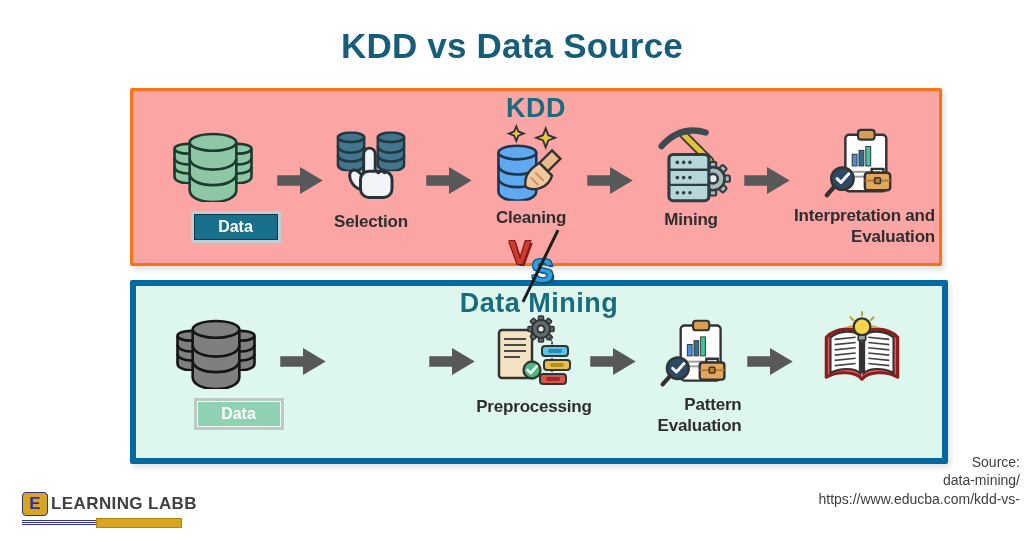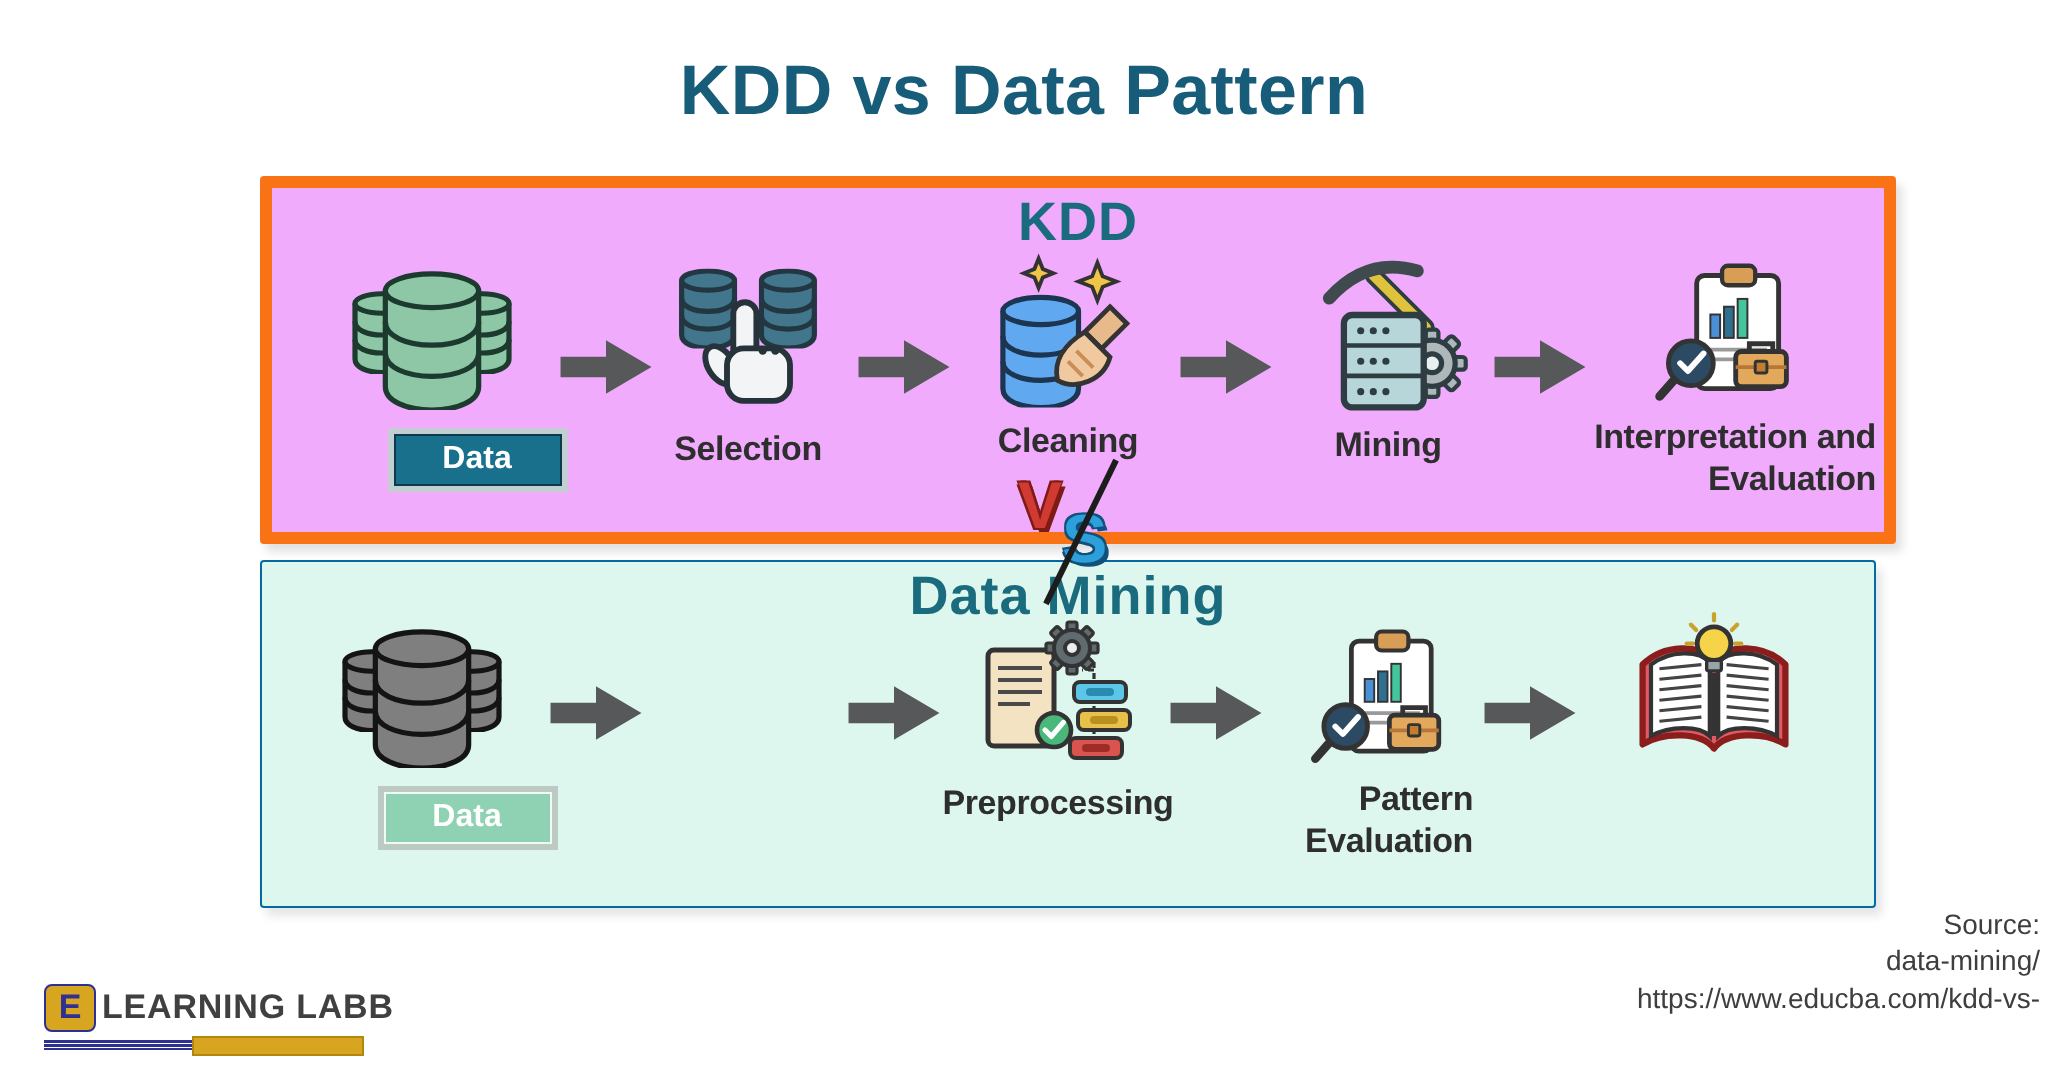--- a/index.html
+++ b/index.html
@@ -5,22 +5,22 @@
   html,body{margin:0;padding:0;background:#ffffff;}
   .canvas{
     position:relative;width:1024px;height:538px;background:#ffffff;
     font-family:"Liberation Sans",sans-serif;overflow:hidden;
   }
   .title{
     position:absolute;top:26px;left:0;right:0;margin:0;text-align:center;
     font-size:35px;font-weight:800;color:#175d7a;letter-spacing:0.2px;
   }
   .box{position:absolute;left:130px;width:806px;height:172px;border-radius:2px;}
-  .kdd-box{top:88px;background:#f0abfc;border:6px solid #f97316;box-shadow:3px 4px 5px rgba(0,0,0,.12);}
-  .dm-box{top:280px;background:#ddf7ee;border:1px solid #0369a1;box-shadow:3px 4px 5px rgba(0,0,0,.10);}
+  .kdd-box{top:88px;background:#fca5a5;border:3px solid #f97316;box-shadow:3px 4px 5px rgba(0,0,0,.12);}
+  .dm-box{top:280px;background:#ddf7ee;border:6px solid #0369a1;box-shadow:3px 4px 5px rgba(0,0,0,.10);}
   .box-heading{
     position:absolute;top:2px;left:0;right:0;margin:0;text-align:center;
     font-size:27px;font-weight:800;color:#1a6b7d;letter-spacing:0.5px;
   }
   .step{position:absolute;width:160px;display:flex;flex-direction:column;align-items:center;}
   .icon{display:block;width:84px;height:84px;}
   .step-label{
     margin-top:3px;font-size:17px;font-weight:700;color:#2e2e2e;
     text-align:right;line-height:1.22;letter-spacing:-0.2px;
   }
@@ -241,21 +241,21 @@
         <line x1="53" y1="16" x2="50" y2="16"></line>
       </g>
       <circle cx="40" cy="16" r="8" fill="#f5d44a" stroke="#333333" stroke-width="2.3"></circle>
       <rect x="36.5" y="24" width="7" height="5" rx="1" fill="#9aa4a8" stroke="#333333" stroke-width="1.6"></rect>
     </symbol>
   </defs>
 </svg>
 
 <div class="canvas">
 
-  <h1 class="title">KDD vs Data Pattern</h1>
+  <h1 class="title">KDD vs Data Source</h1>
 
   <section class="box kdd-box">
     <h2 class="box-heading">KDD</h2>
 
     <div class="step" style="left:0px;top:34px">
       <svg class="icon" viewBox="0 0 84 84" style="--f:#8ec7a6;--s:#1c3a2e">
           <use href="#dbstack"></use>
         </svg>
       <div class="badge badge-teal">Data</div>
     </div>

